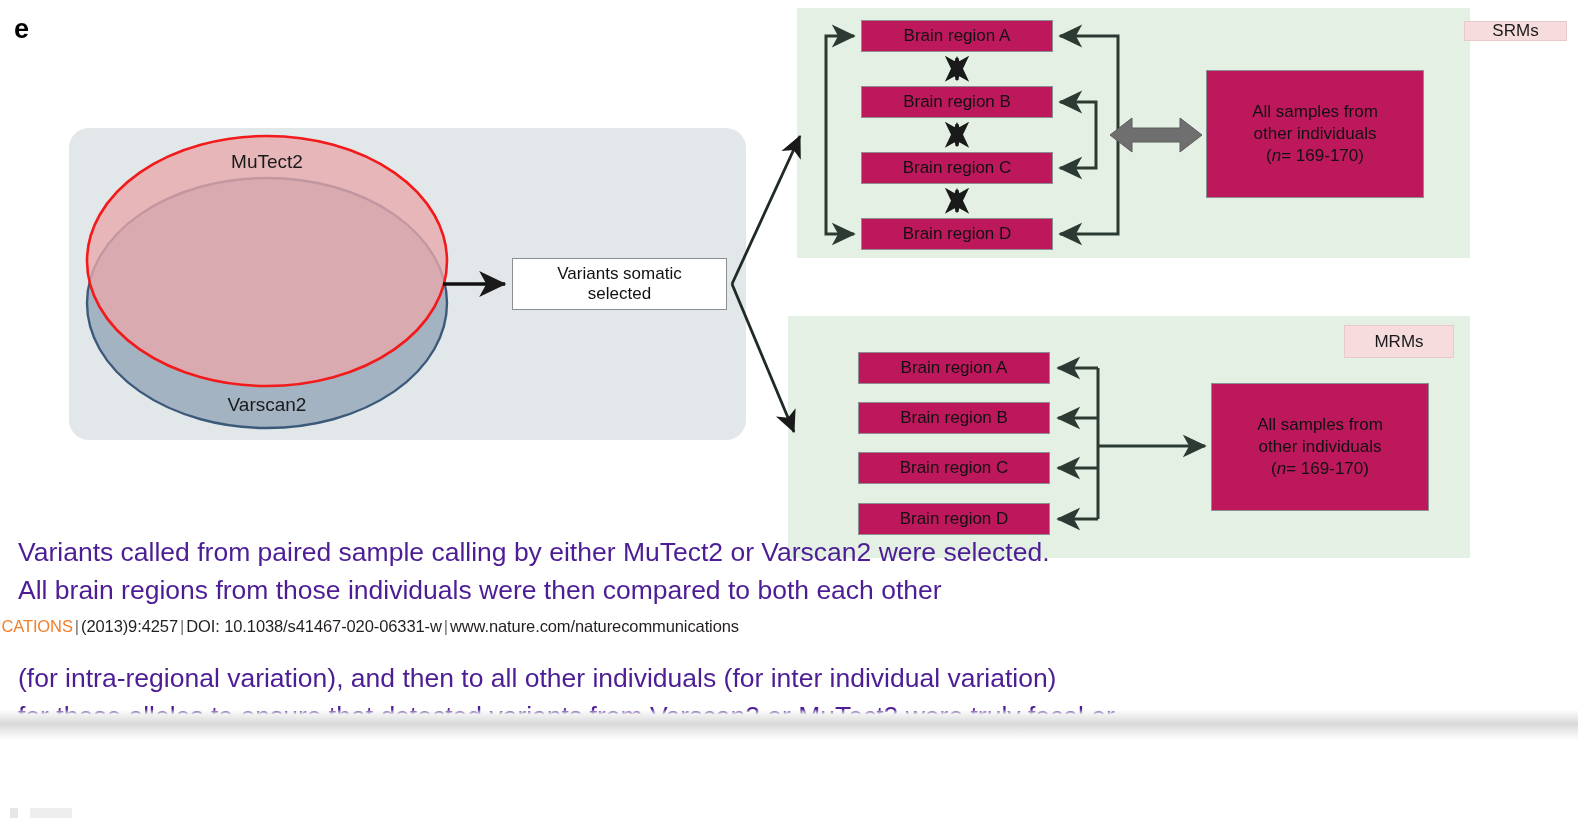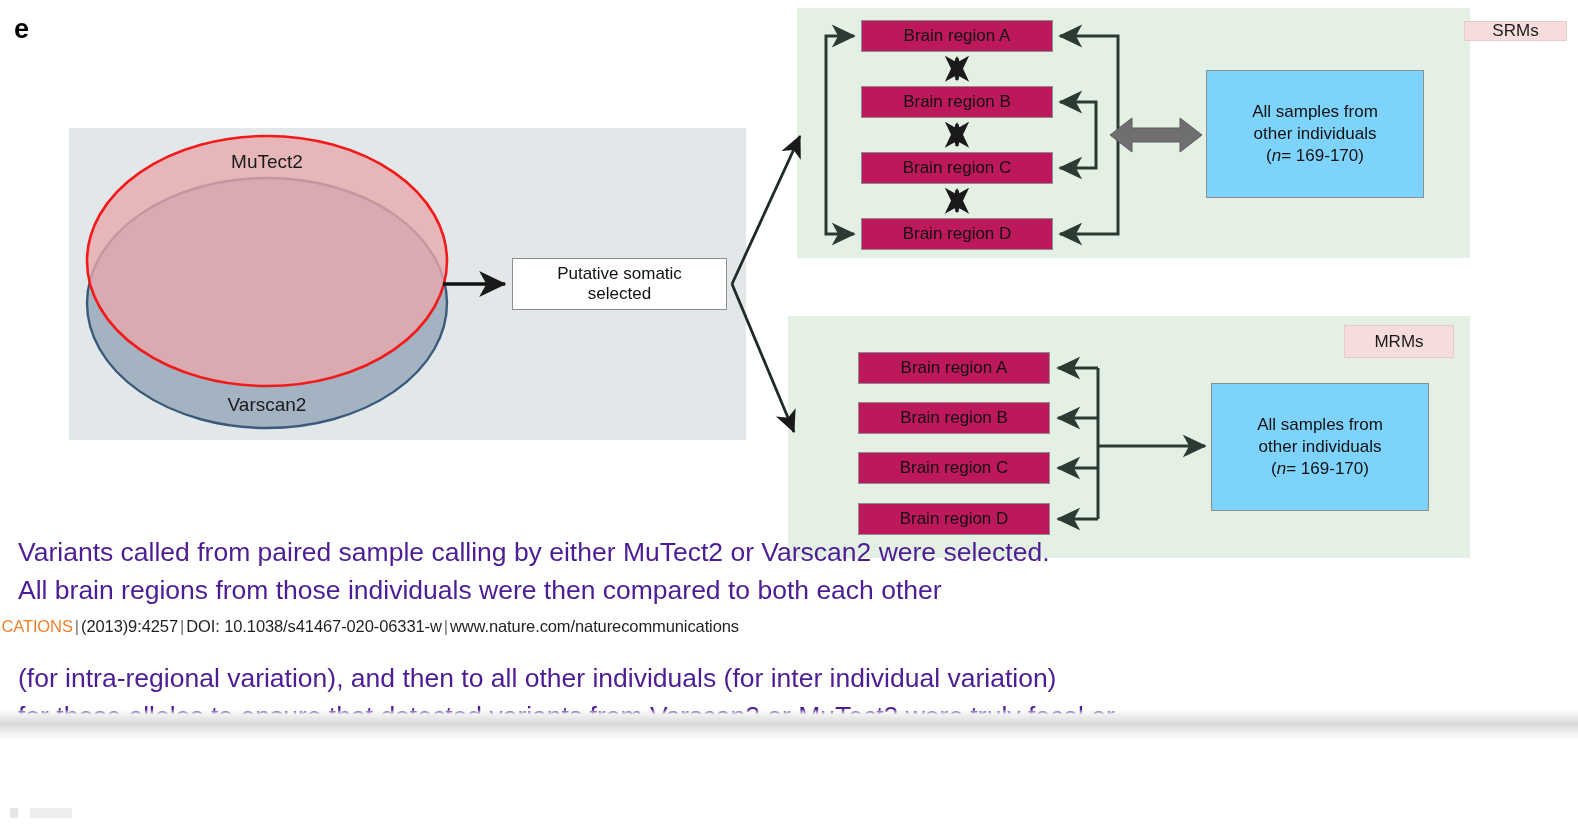--- a/index.html
+++ b/index.html
@@ -35,20 +35,21 @@
   }
 
   
   #venn-block {
     position: absolute;
     left: 69px;
     top: 128px;
     width: 677px;
     height: 312px;
     background: #e2e8ea;
+    border-radius: 20px;
   }
   .venn-svg { display:block; }
   .venn-label {
     font-family: "Liberation Sans", sans-serif;
     font-size: 19px;
     fill: #1a1a1a;
   }
 
   
   #putative-box {
@@ -107,21 +108,21 @@
     display: flex;
     align-items: center;
     justify-content: center;
     font-size: 17px;
     color: #111;
     white-space: nowrap;
   }
 
   .samples-box {
     position: absolute;
-    background: #7dd3fc;
+    background: #be185d;
     border: 1.5px solid #8b8f91;
     box-sizing: border-box;
     display: flex;
     flex-direction: column;
     align-items: center;
     justify-content: center;
     font-size: 17px;
     line-height: 1.3;
     color: #111;
     text-align: center;
@@ -194,21 +195,21 @@
       <ellipse cx="198" cy="175" rx="180" ry="125" fill="#9fb0c0" fill-opacity="0.95" stroke="#3b5a7a" stroke-width="2.4"></ellipse>
 
       <ellipse cx="198" cy="133" rx="180" ry="125" fill="#e8a8ab" fill-opacity="0.78" stroke="#f21a1a" stroke-width="2.6"></ellipse>
       <text class="venn-label" x="198" y="40" text-anchor="middle">MuTect2</text>
       <text class="venn-label" x="198" y="283" text-anchor="middle">Varscan2</text>
     </svg>
   </div>
 
   <div id="putative-box">
     <span>
-      <span>Putative somatic</span><br>
+      <span>Variants somatic</span><br>
       <span>selected</span>
     </span>
   </div>
 
   <div id="srm-panel" class="region-panel"></div>
   <div id="srm-tag" class="panel-tag">SRMs</div>
 
   <div class="region-box" style="left:861px; top:20px; width:192px; height:32px;">
     <span>Brain region A</span>
   </div>

